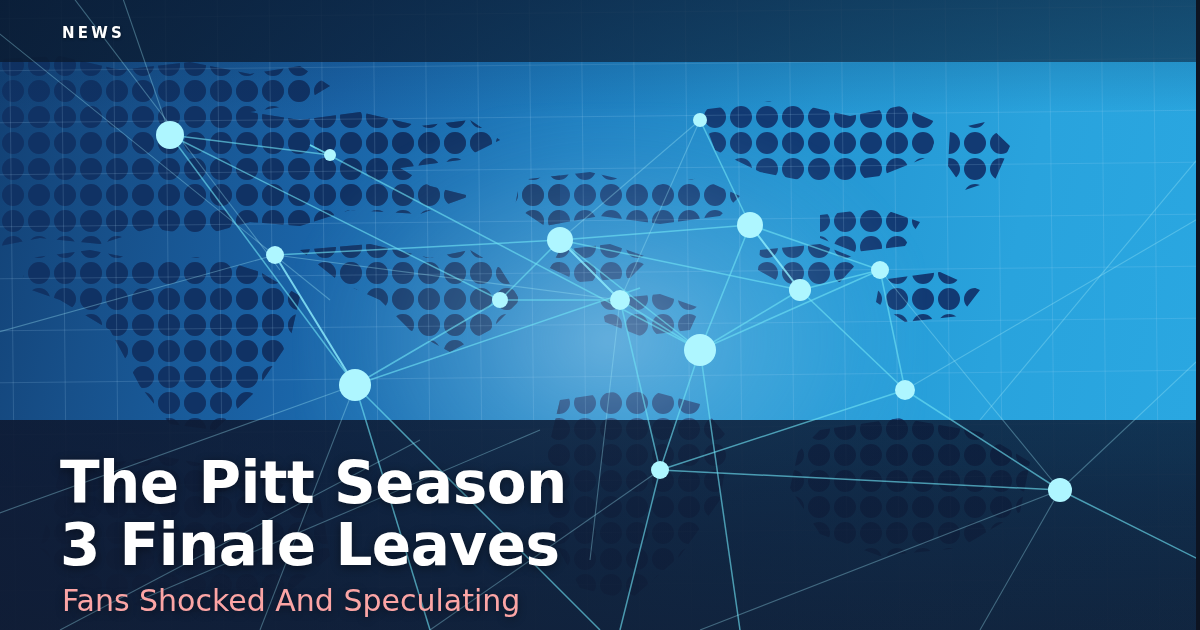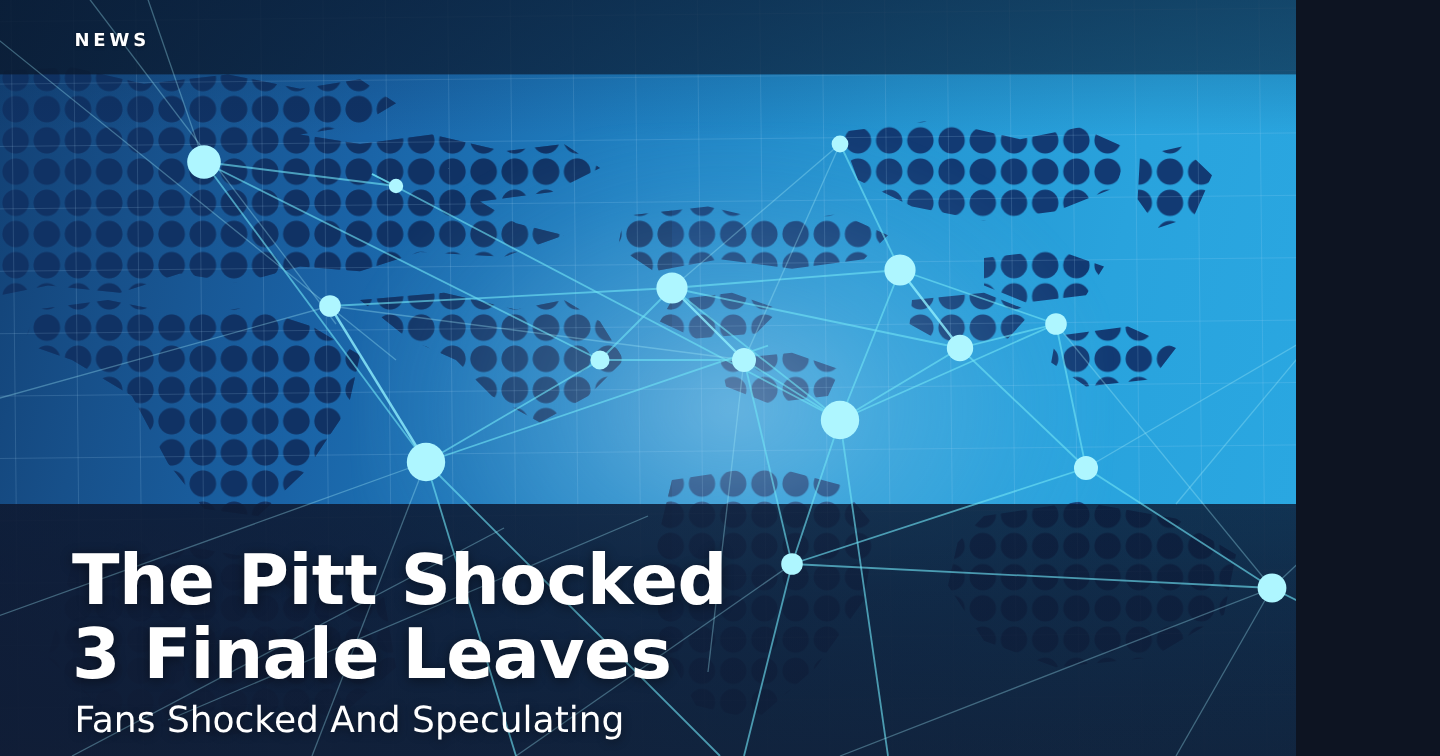--- a/index.html
+++ b/index.html
@@ -6,21 +6,21 @@
   * { margin:0; padding:0; box-sizing:border-box; }
   html, body {
     width:1200px; height:630px;
     background:#0d1422;
     font-family:"DejaVu Sans", sans-serif;
     overflow:hidden;
   }
 
   .card {
     position:relative;
-    width:1080px; height:630px;
+    width:1196px; height:630px;
     overflow:hidden;
     background:#1a4f86;
     text-decoration:underline;
   }
 
   
   .bg-base {
     position:absolute; inset:0;
     background:
       linear-gradient(103deg,
@@ -93,21 +93,21 @@
     position:absolute; left:60px; top:452px;
     width:640px;
     font-size:58px; font-weight:bold; line-height:62px;
     color:#ffffff; letter-spacing:-0.5px;
     text-shadow:0 2px 10px rgba(0,0,0,.45);
     z-index:40;
   }
   .subhead {
     position:absolute; left:62px; top:583px;
     font-size:30px; font-weight:normal; line-height:36px;
-    color:#ffffff;
+    color:#fca5a5;
     text-shadow:0 2px 8px rgba(0,0,0,.45);
     z-index:40;
   }
 
   
   .network { position:absolute; inset:0; z-index:20; }
   .network line { stroke:#6fe3f5; stroke-width:1.5; opacity:.62; }
   .network line.faint { stroke:#9fe9f8; stroke-width:1.1; opacity:.34; }
   .network line.bright { stroke:#8ff0ff; stroke-width:2; opacity:.8; }
   .node { fill:#aef6ff; }
@@ -260,19 +260,19 @@
       <circle class="node" cx="330" cy="155" r="6" fill="url(#nodeGlow)"></circle>
     </g>
   </svg>
 
   <div class="band-top"></div>
   <div class="band-bottom"></div>
 
   <div class="eyebrow">NEWS</div>
 
   <div class="headline">
-    <div>The Pitt Shocked</div>
+    <div>The Pitt Season</div>
     <div>3 Finale Leaves</div>
   </div>
 
   <div class="subhead">Fans Shocked And Speculating</div>
 
 </div>
 
 </body></html>

